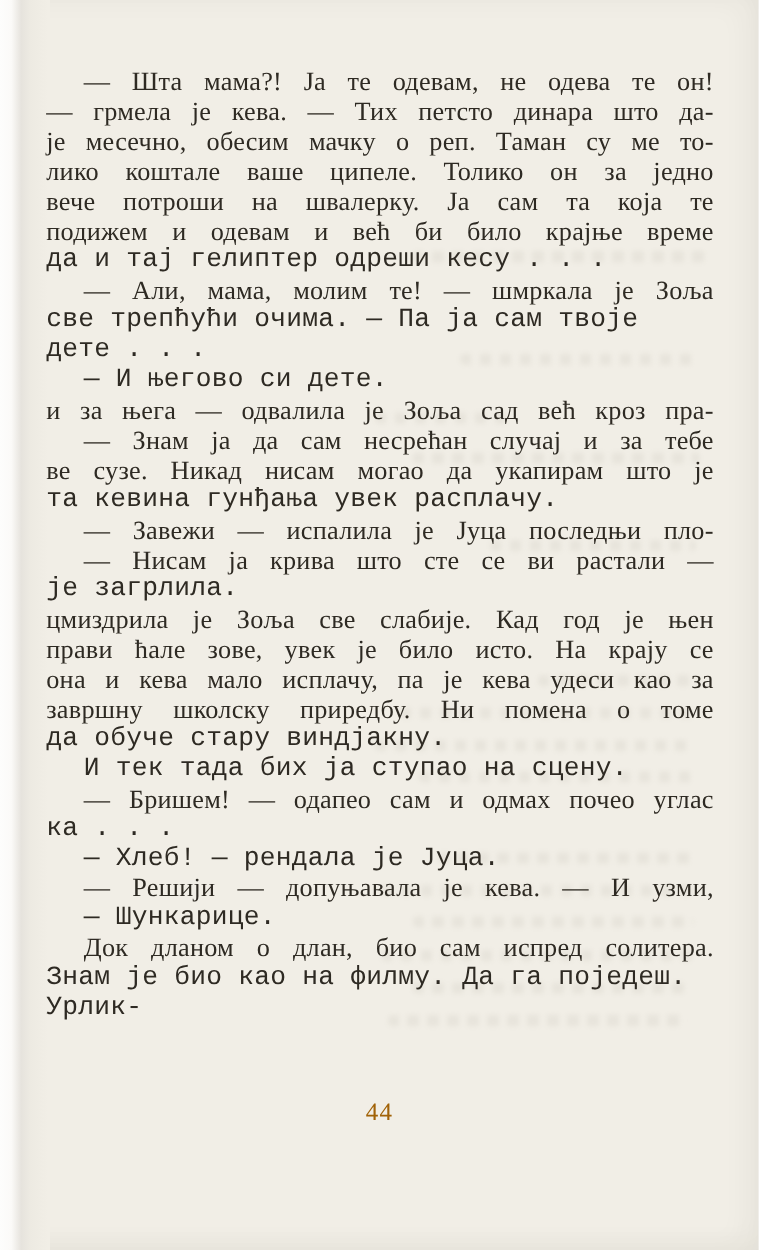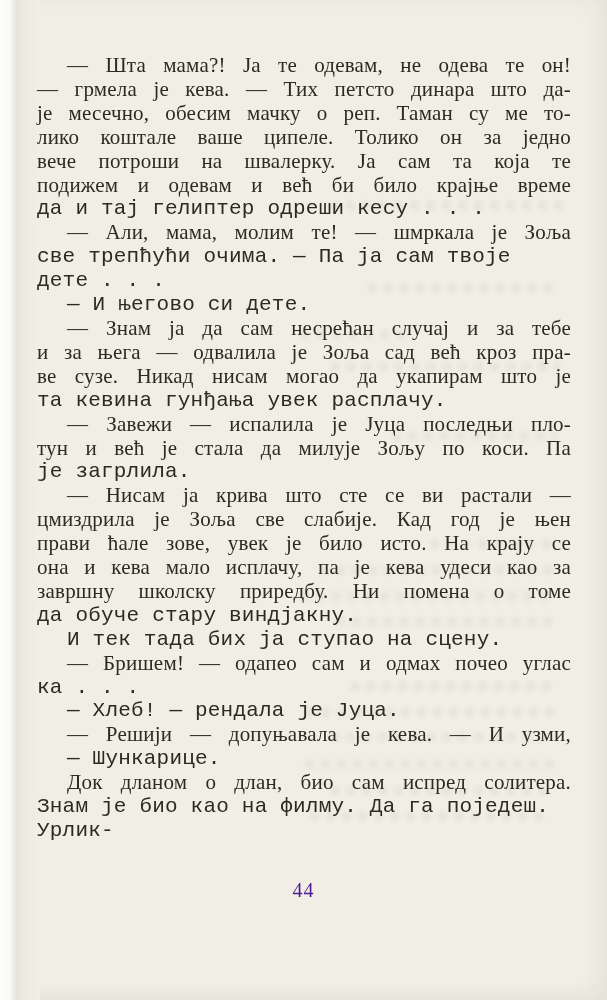--- a/index.html
+++ b/index.html
@@ -44,21 +44,21 @@
     letter-spacing: 0.2px;
   }
   .line.indent { text-indent: 30px; }
   .line.last { text-align: left; text-align-last: left; font-family: Liberation Mono, monospace; }
   .page-number {
     position: absolute;
     top: 879px;
     left: 0;
     width: 100%;
     text-align: center;
-    color: #4c1d95;
+    color: #a16207;
     font-size: 20px;
     letter-spacing: 1px;
   }
   
   .bleed {
     position: absolute;
     height: 9px;
     border-radius: 4px;
     background: repeating-linear-gradient(90deg,
       rgba(150,144,130,0.55) 0 9px, rgba(150,144,130,0) 9px 16px);
@@ -95,28 +95,27 @@
       <div class="line indent">— Шта мама?! Ја те одевам, не одева те он!</div>
       <div class="line">— грмела је кева. — Тих петсто динара што да-</div>
       <div class="line">је месечно, обесим мачку о реп. Таман су ме то-</div>
       <div class="line">лико коштале ваше ципеле. Толико он за једно</div>
       <div class="line">вече потроши на швалерку. Ја сам та која те</div>
       <div class="line">подижем и одевам и већ би било крајње време</div>
       <div class="line last">да и тај гелиптер одреши кесу . . .</div>
       <div class="line indent">— Али, мама, молим те! — шмркала је Зоља</div>
       <div class="line last">све трепћући очима. — Па ја сам твоје дете . . .</div>
       <div class="line indent last">— И његово си дете.</div>
+      <div class="line">и за њега — одвалила је Зоља сад већ кроз пра-</div>
       <div class="line indent">— Знам ја да сам несрећан случај и за тебе</div>
-      <div class="line">и за њега — одвалила је Зоља сад већ кроз пра-</div>
       <div class="line">ве сузе. Никад нисам могао да укапирам што је</div>
       <div class="line last">та кевина гунђања увек расплачу.</div>
       <div class="line indent">— Завежи — испалила је Јуца последњи пло-</div>
-      <div class="line">тун и већ је стала да милује Зољу по коси. Па</div>
+      <div class="line indent">— Нисам ја крива што сте се ви растали —</div>
       <div class="line last">је загрлила.</div>
-      <div class="line indent">— Нисам ја крива што сте се ви растали —</div>
       <div class="line">цмиздрила је Зоља све слабије. Кад год је њен</div>
       <div class="line">прави ћале зове, увек је било исто. На крају се</div>
       <div class="line">она и кева мало исплачу, па је кева удеси као за</div>
       <div class="line">завршну школску приредбу. Ни помена о томе</div>
       <div class="line last">да обуче стару виндјакну.</div>
       <div class="line indent last">И тек тада бих ја ступао на сцену.</div>
       <div class="line indent">— Бришем! — одапео сам и одмах почео углас</div>
       <div class="line last">ка . . .</div>
       <div class="line indent last">— Хлеб! — рендала је Јуца.</div>
       <div class="line indent">— Решији — допуњавала је кева. — И узми,</div>

